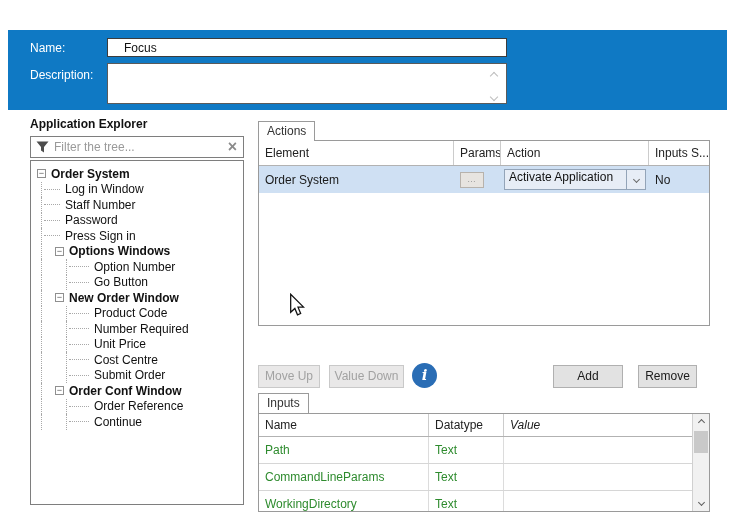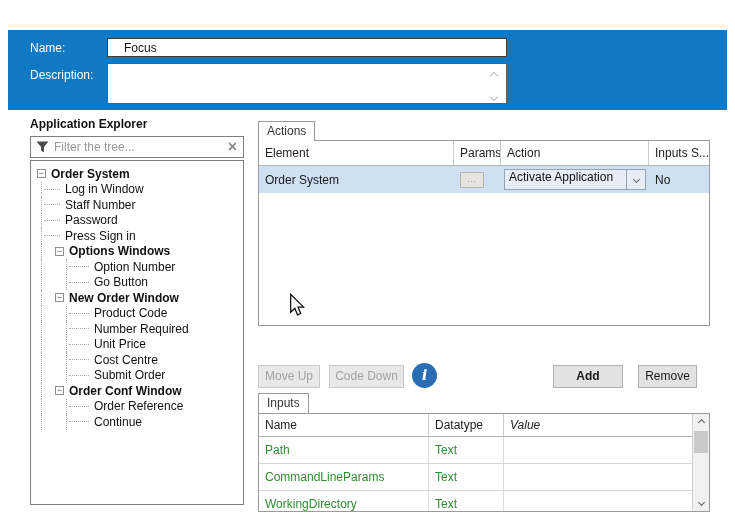--- a/index.html
+++ b/index.html
@@ -86,21 +86,21 @@
   #combo-arrow { flex:0 0 19px; height:100%; border-left:1px solid #93a4b8;
     display:flex; align-items:center; justify-content:center; }
   #combo-arrow .chev { border-color:#6b6b6b; width:5px; height:5px; }
 
   
   .btn { position:absolute; height:23px; background:#e2e2e2; border:1px solid #b0b0b0;
     font:12px "Liberation Sans", sans-serif; color:#1a1a1a; text-align:center; line-height:21px; cursor:default; }
   .btn.disabled { background:#e9e8e8; border-color:#c9c9c9; color:#a2a2a2; }
   #move-up-btn   { left:258px; top:365px; width:62px; }
   #move-down-btn { left:329px; top:365px; width:75px; }
-  #add-btn    { left:553px; top:365px; width:70px;font-weight:bold; }
+  #add-btn    { left:553px; top:365px; width:70px; }
   #remove-btn { left:638px; top:365px; width:59px; }
   #info-icon { position:absolute; left:412px; top:363px; width:25px; height:25px;
     background:#2a6db5; border-radius:50%; color:#fff; text-align:center; line-height:25px;
     font-family:"DejaVu Serif", serif; font-style:italic; font-weight:bold; font-size:15px; }
 
   
   #inputs-tab { left:258px; top:393px; }
   #inputs-panel { position:absolute; left:258px; top:413px; width:452px; height:99px;
     border:1px solid #9a9a9a; background:#fff; z-index:1; overflow:hidden; }
   #inputs-table { position:absolute; left:0; top:0; right:17px; bottom:0; }
@@ -269,21 +269,21 @@
           <span id="combo-arrow">
               <span class="chev down"></span>
             </span>
         </span>
       </div>
       <div class="acell">No</div>
     </div>
   </div>
 
   <div id="move-up-btn" class="btn disabled">Move Up</div>
-  <div id="move-down-btn" class="btn disabled">Code Down</div>
+  <div id="move-down-btn" class="btn disabled">Value Down</div>
   <div id="info-icon">i</div>
   <div id="add-btn" class="btn">Add</div>
   <div id="remove-btn" class="btn">Remove</div>
 
   <div id="inputs-tab" class="tab">Inputs</div>
   <div id="inputs-panel">
     <div id="inputs-table">
       <div id="inputs-header" class="grid-inputs">
         <div class="hcell">Name</div>
         <div class="hcell">Datatype</div>

